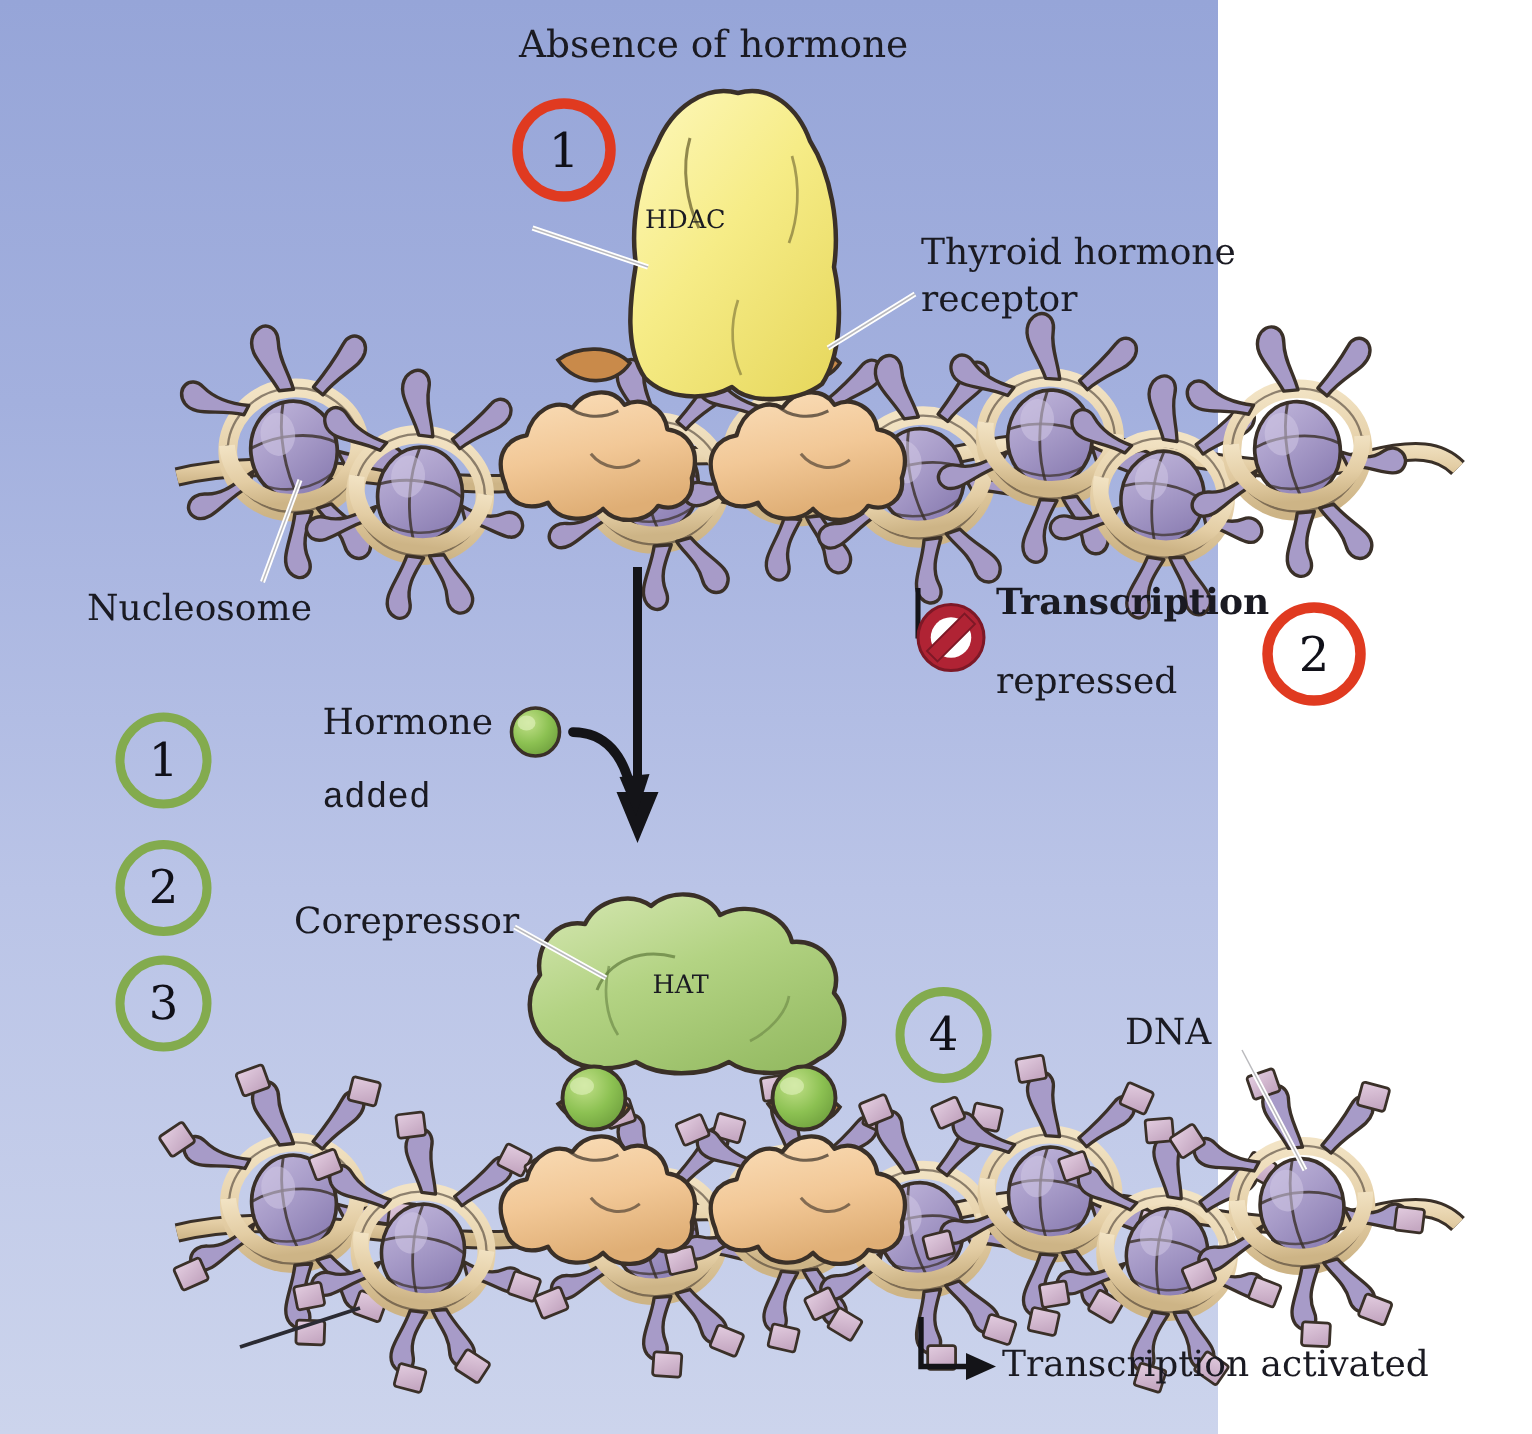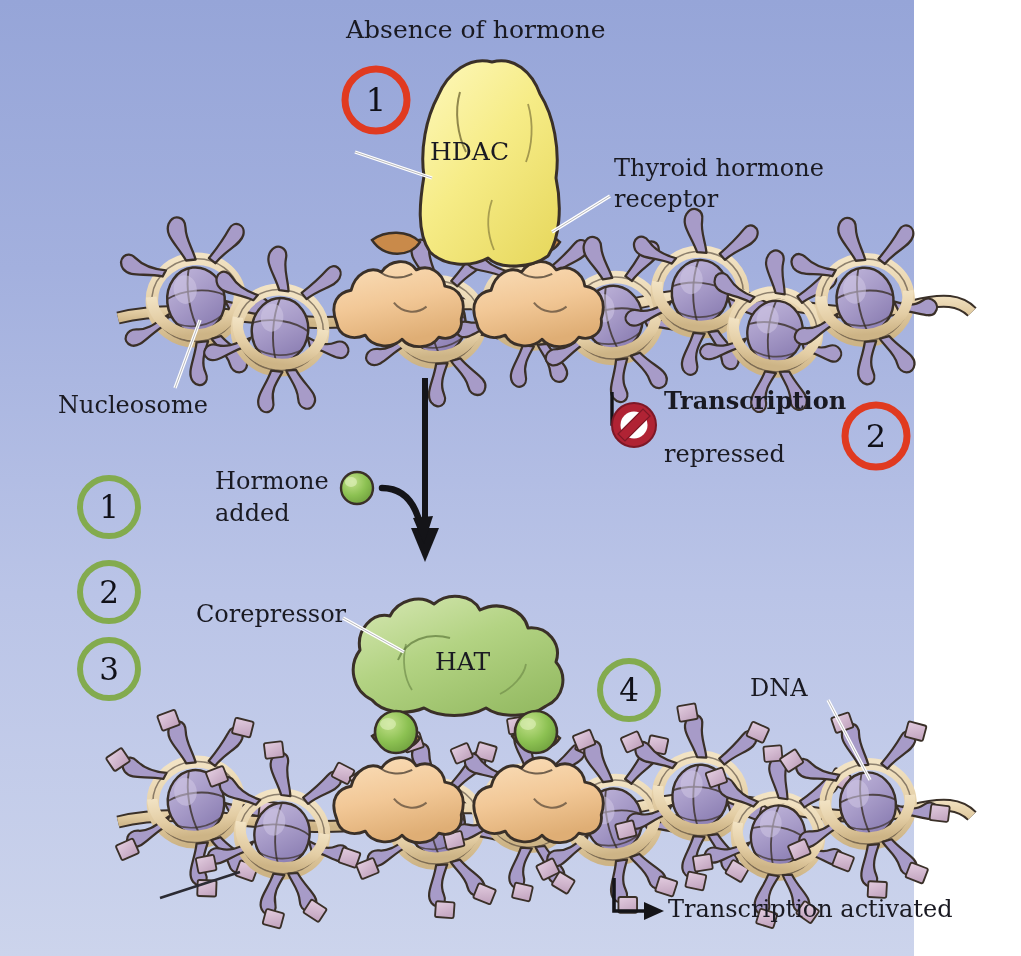--- a/index.html
+++ b/index.html
@@ -1,32 +1,32 @@
 <!DOCTYPE html>
 <html><head>
 <meta charset="utf-8">
 <style>
   html,body{margin:0;padding:0;}
   body{
     width:1021px;height:956px;overflow:hidden;
     font-family:"DejaVu Sans","Liberation Sans",sans-serif;
   }
   #stage{
-    position:relative;width:914px;height:956px;
+    position:relative;width:812px;height:956px;
     background:linear-gradient(180deg,#96a5d8 0%,#a3b0de 28%,#bac4e7 62%,#ccd4ec 100%);
   }
   #art{position:absolute;left:0;top:0;width:1021px;height:956px;}
   .lbl{
     position:absolute;color:#1a1a22;
     font-family:"DejaVu Serif","Liberation Serif",serif;
     line-height:1.12;white-space:pre;
   }
   .t-title{font-size:25px;}
   .t-lg{font-size:24px;}
-  .t-prot{font-size:25px;}
+  .t-prot{font-size:17px;}
   .numtxt{
     position:absolute;
     font-family:"DejaVu Serif","Liberation Serif",serif;
     display:flex;align-items:center;justify-content:center;
     color:#101018;
   }
 </style>
 </head>
 <body>
 
@@ -247,21 +247,21 @@
 
   <div class="lbl t-lg" style="left:614px;top:155px;">Thyroid hormone</div>
   <div class="lbl t-lg" style="left:614px;top:186px;">receptor</div>
 
   <div class="lbl t-lg" style="left:58px;top:392px;">Nucleosome</div>
 
   <div class="lbl t-lg" style="left:664px;top:388px;font-weight:bold;">Transcription</div>
   <div class="lbl t-lg" style="left:664px;top:441px;">repressed</div>
 
   <div class="lbl t-lg" style="left:215px;top:468px;">Hormone</div>
-  <div class="lbl t-lg" style="left:215px;top:500px;">added</div>
+  <div class="lbl t-lg" style="left:215px;top:520px;font-family:Liberation Mono, monospace;">added</div>
 
   <div class="lbl t-lg" style="left:196px;top:601px;">Corepressor</div>
 
   <div class="lbl t-prot" style="left:435px;top:648px;">HAT</div>
 
   <div class="lbl t-lg" style="left:750px;top:675px;">DNA</div>
 
 
   <div class="lbl t-lg" style="left:668px;top:896px;text-align:center;">Transcription activated</div>
 

